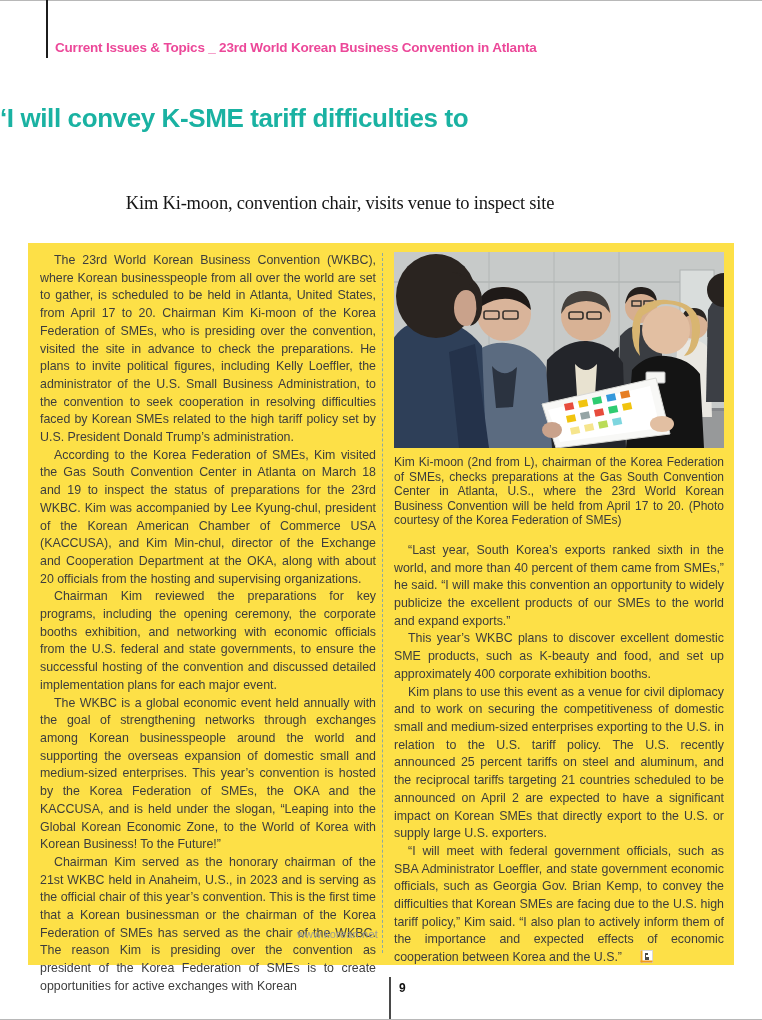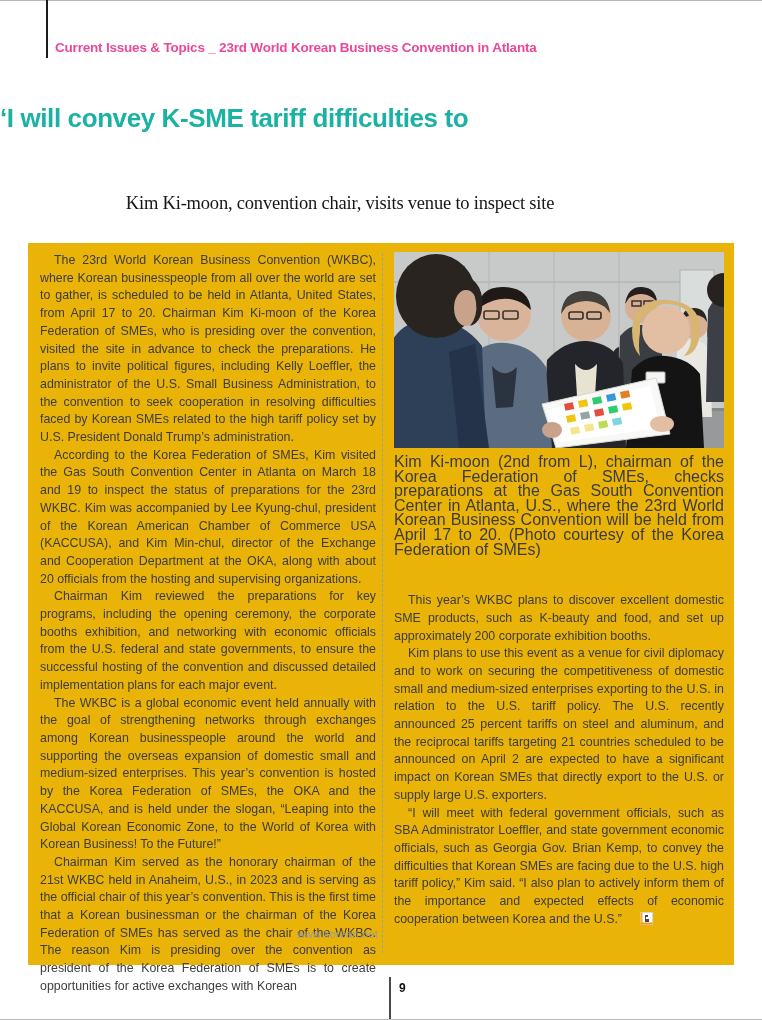--- a/index.html
+++ b/index.html
@@ -19,38 +19,38 @@
   .title{
     position:absolute;top:102px;left:0;width:762px;text-align:left;
     color:#1ab2a2;font-size:26px;font-weight:bold;line-height:33px;letter-spacing:-0.4px;
   }
   .subtitle{
     position:absolute;top:183px;left:0;width:680px;text-align:center;
     font-family:"Liberation Serif",serif;font-size:18.5px;color:#161616;letter-spacing:-0.2px;margin-top:10px;
   }
 
   .content{
-    position:absolute;left:28px;top:243px;width:706px;height:722px;background:#eab308;
+    position:absolute;left:28px;top:243px;width:706px;height:722px;background:#fde047;
   }
   .col-left{position:absolute;left:12px;top:9px;width:336px;}
   .col-divider{
     position:absolute;left:354px;top:10px;height:700px;width:0;
     border-left:1px dashed #8fa8a0;
   }
   .col-right{position:absolute;left:366px;top:9px;width:330px;}
 
   .para{
     margin:0;text-indent:14px;text-align:justify;
     font-size:12.4px;line-height:17.7px;color:#3d3d3d;
   }
   .para.no-indent{text-indent:0;}
 
   .photo-frame{width:330px;height:196px;overflow:hidden;background:#c8cbca;}
   .photo-caption{
-    margin:7px 0 35px 0;font-size:16px;line-height:14.6px;color:#3c3c3c;
+    margin:7px 0 14px 0;font-size:12px;line-height:14.6px;color:#3c3c3c;
     text-align:justify;
   }
 
   .endmark{
     display:inline-block;width:13px;height:13px;margin-left:4px;vertical-align:-2px;
   }
 
   .footer-site{
     position:absolute;top:928px;right:384px;font-size:11px;color:#9a9a9a;letter-spacing:0.2px;
   }
@@ -159,21 +159,22 @@
         </g>
         <ellipse cx="268" cy="172" rx="12" ry="8" fill="#e2bfa2"></ellipse>
         <ellipse cx="158" cy="178" rx="10" ry="8" fill="#c9a28b"></ellipse>
       </svg>
     </div>
 
     <p class="photo-caption">Kim Ki-moon (2nd from L), chairman of the Korea Federation of SMEs, checks preparations at the Gas South Convention Center in Atlanta, U.S., where the 23rd World Korean Business Convention will be held from April 17 to 20. (Photo courtesy of the Korea Federation of SMEs)</p>
 
 
     <div>
-        <p class="para">This year’s WKBC plans to discover excellent domestic SME products, such as K-beauty and food, and set up approximately 200 corporate exhibition booths.</p>
+        <p class="para">“Last year, South Korea’s exports ranked sixth in the world, and more than 40 percent of them came from SMEs,” he said. “I will make this convention an opportunity to widely publicize the excellent products of our SMEs to the world and expand exports.”</p>
+        <p class="para">This year’s WKBC plans to discover excellent domestic SME products, such as K-beauty and food, and set up approximately 400 corporate exhibition booths.</p>
         <p class="para">Kim plans to use this event as a venue for civil diplomacy and to work on securing the competitiveness of domestic small and medium-sized enterprises exporting to the U.S. in relation to the U.S. tariff policy. The U.S. recently announced 25 percent tariffs on steel and aluminum, and the reciprocal tariffs targeting 21 countries scheduled to be announced on April 2 are expected to have a significant impact on Korean SMEs that directly export to the U.S. or supply large U.S. exporters.</p>
       </div>
 
     <p class="para"><span>“I will meet with federal government officials, such as SBA Administrator Loeffler, and state government economic officials, such as Georgia Gov. Brian Kemp, to convey the difficulties that Korean SMEs are facing due to the U.S. high tariff policy,” Kim said. “I also plan to actively inform them of the importance and expected effects of economic cooperation between Korea and the U.S.”</span><span class="endmark"><svg width="13" height="13" viewBox="0 0 13 13">
           <rect x="0.5" y="0.5" width="12" height="12" fill="#ffffff" stroke="#d8d8d8"></rect>
           <rect x="0.5" y="0.5" width="2" height="12" fill="#f5b11e"></rect>
           <rect x="0.5" y="10.5" width="12" height="2" fill="#f0981c"></rect>
           <path d="M5 3 h3 v2 h-2 v2 h3 v3 h-4 z" fill="#4a4a4a"></path>
         </svg></span></p>
   </div>

